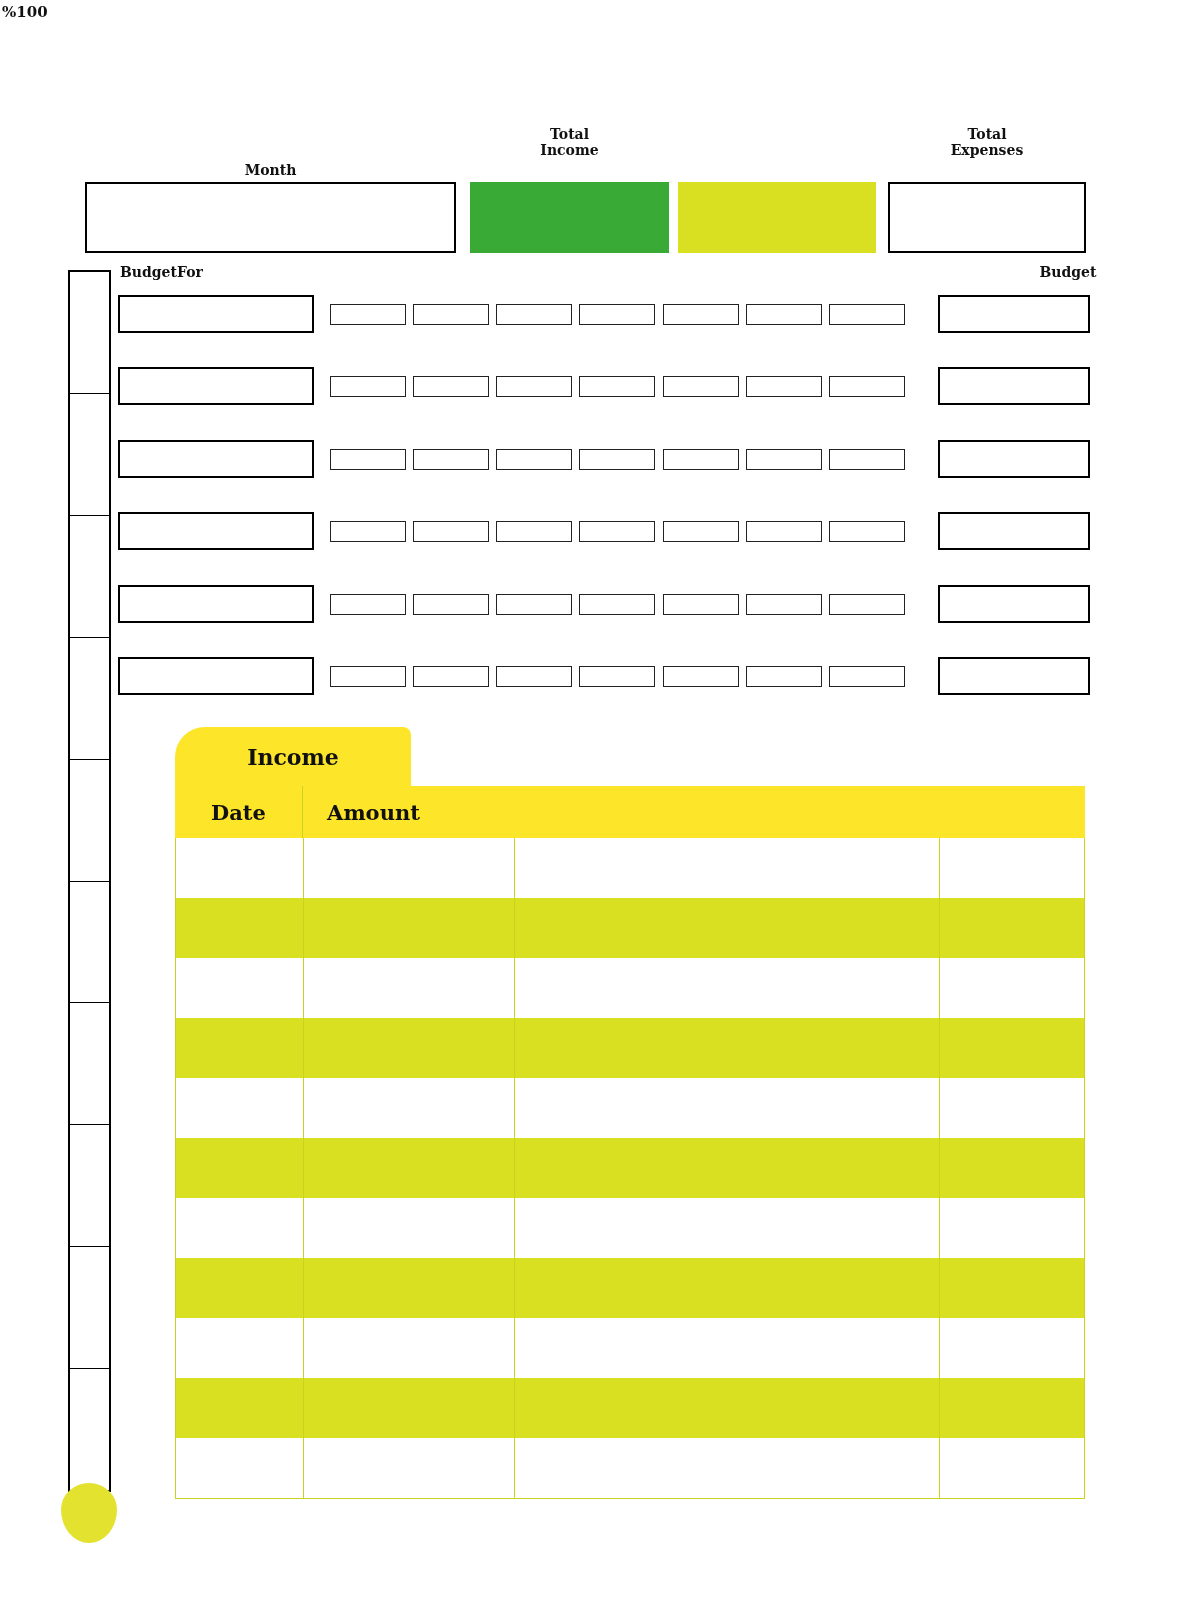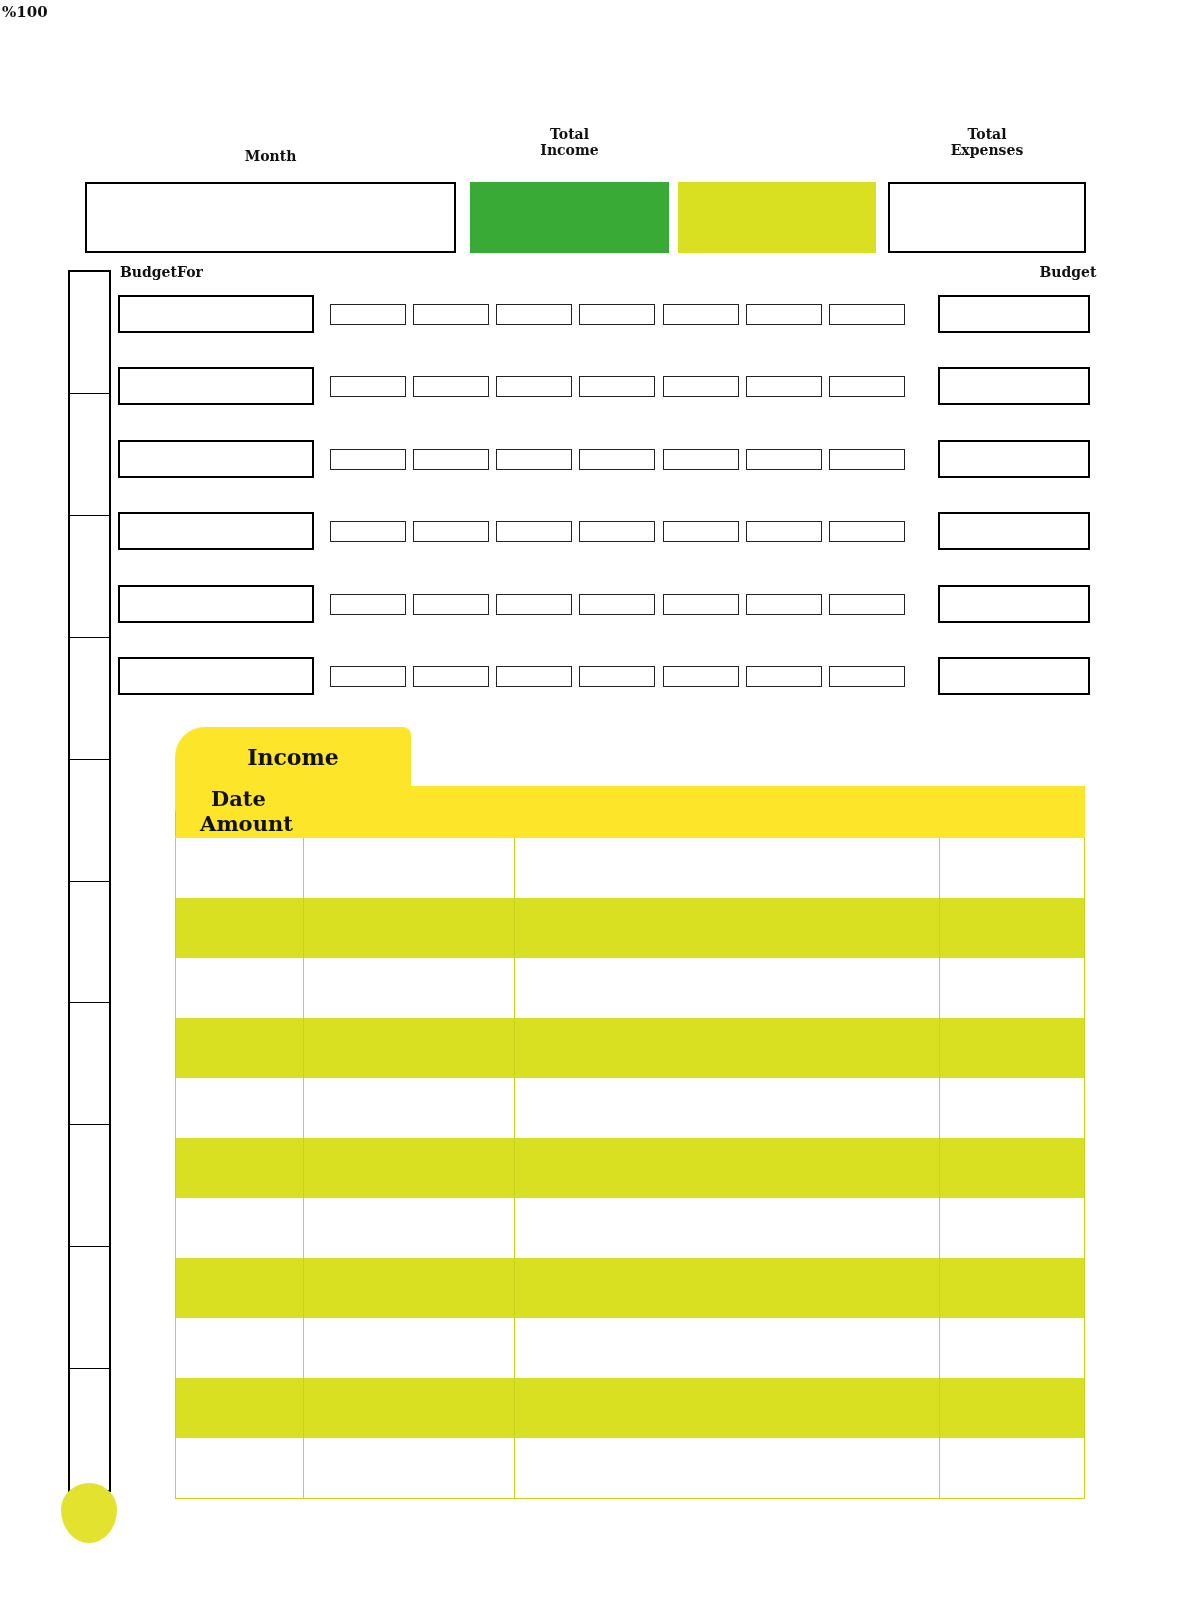--- a/index.html
+++ b/index.html
@@ -13,21 +13,21 @@
   .title {
     position:absolute; top:62px; left:0; width:100%;
     text-align:center; font-size:52px; font-weight:bold; letter-spacing:1px;
   }
 
   .label { position:absolute; font-size:14px; font-weight:bold; text-align:center; }
   .two-line { white-space:pre-line; line-height:1.15; }
 
   .box { border:2px solid #000; background:#fff; position:absolute; }
 
-  .month-label { left:85px; top:148px; width:371px; }
+  .month-label { left:85px; top:162px; width:371px; }
   .month-box { left:85px; top:182px; width:371px; height:71px; }
 
   .income-sum-label { left:470px; top:126px; width:199px; }
   .income-sum-box { left:470px; top:182px; width:199px; height:71px; background:var(--green); border:none; }
 
   .yg-sum-box { left:678px; top:182px; width:198px; height:71px; background:var(--yellow-green); border:none; position:absolute; }
 
   .expense-label { left:888px; top:126px; width:198px; }
   .expense-box { left:888px; top:182px; width:198px; height:71px; }
 
@@ -62,21 +62,21 @@
 
   
   .income-tab {
     position:absolute; left:175px; top:727px; width:236px; height:59px;
     background:var(--yellow); border-radius:30px 8px 0 0;
     display:flex; align-items:center; justify-content:center;
     font-size:22px; font-weight:bold;
   }
   .income-header {
     position:absolute; left:175px; top:786px; width:910px; height:52px;
-    background:var(--yellow); display:flex;flex-direction:column;
+    background:var(--yellow); display:flex;
   }
   .hcell {
     display:flex; align-items:center; justify-content:center;
     font-size:21px; font-weight:bold;
   }
   .hcell + .hcell { border-left:1px solid var(--grid-line); }
   .c-date { width:127px; }
   .c-source { width:211px; }
   .c-desc { width:425px; }
   .c-amount { width:142px; }

